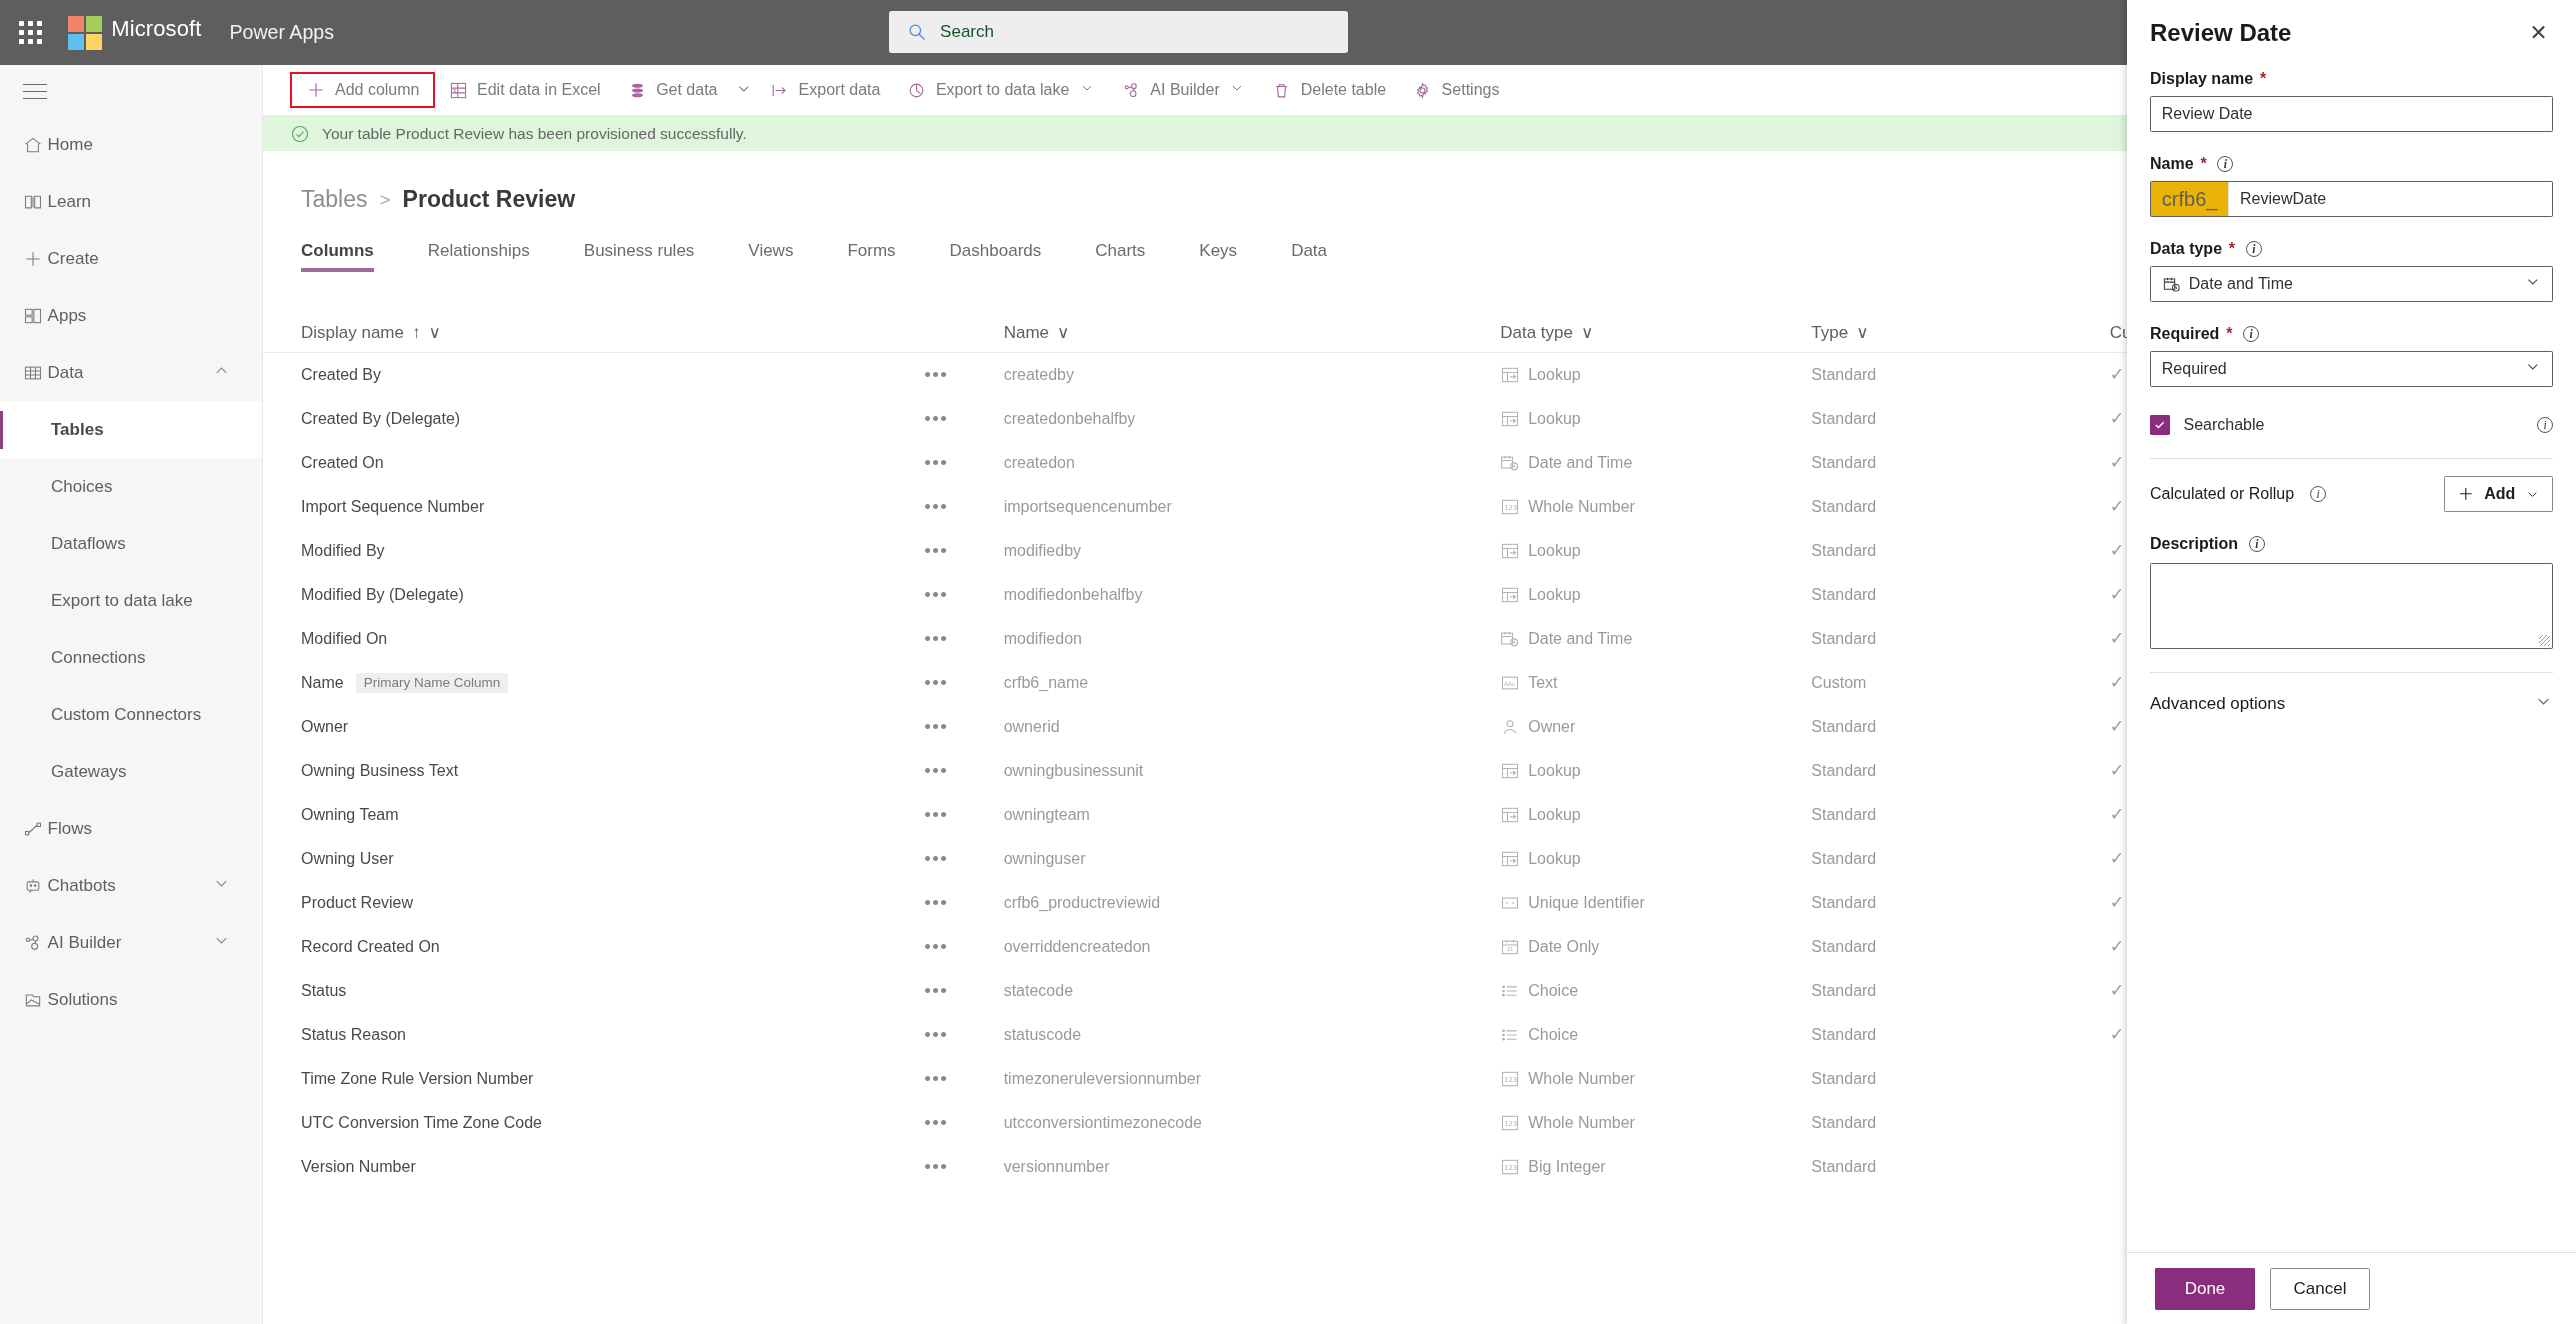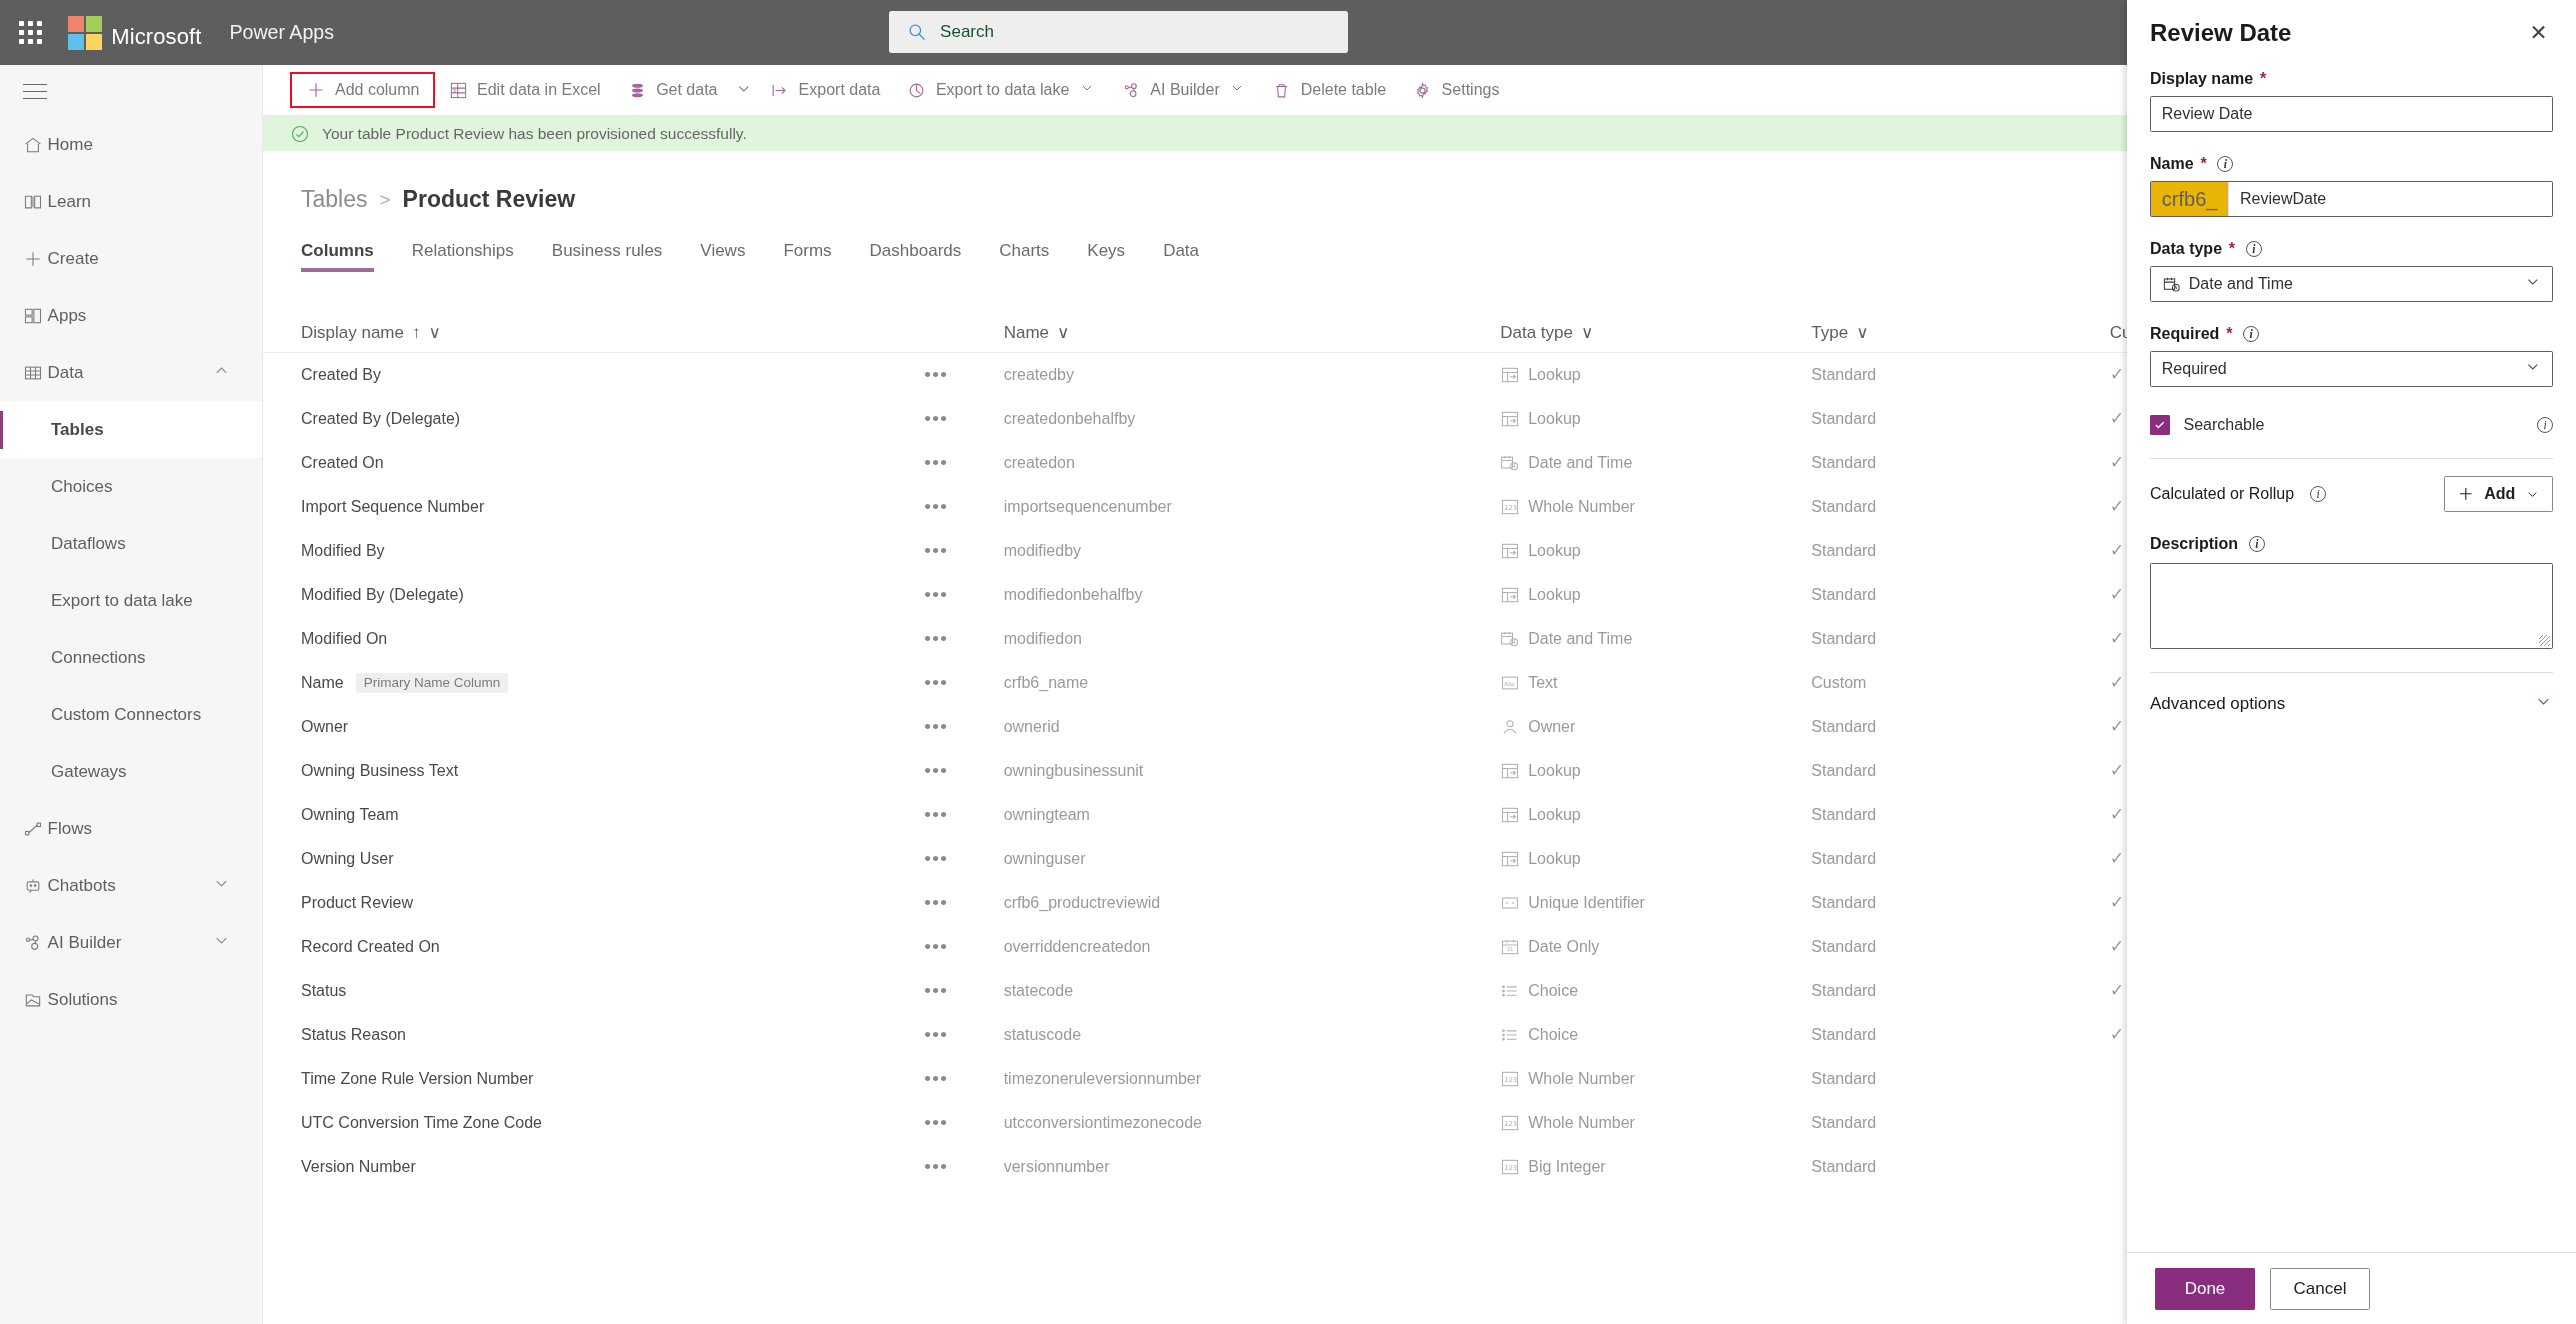--- a/index.html
+++ b/index.html
@@ -15,21 +15,21 @@
   .topbar {
     position: absolute; top: 0; left: 0; width: 2576px; height: 65px;
     background: #5e5e5e; display: flex; align-items: center;
   }
   .waffle {
     width: 61px; height: 65px; display: flex; align-items: center; justify-content: center;
     cursor: pointer;
   }
   .waffle-grid { display: grid; grid-template-columns: repeat(3, 4.7px); grid-gap: 4px; }
   .waffle-grid i { width: 4.7px; height: 4.7px; background: #fff; border-radius: 0.7px; display: block; }
-  .ms-logo { display: flex; align-items: flex-end; margin-left: 6.8px; }
+  .ms-logo { display: flex; align-items: flex-start; margin-left: 6.8px; }
   .ms-squares { display: grid; grid-template-columns: 16px 16px; grid-template-rows: 16px 16px; grid-gap: 2px; }
   .ms-squares i { display: block; width: 16px; height: 16px; }
   .ms-squares i:nth-child(1) { background: #f1846a; }
   .ms-squares i:nth-child(2) { background: #a4cd59; }
   .ms-squares i:nth-child(3) { background: #5ec0eb; }
   .ms-squares i:nth-child(4) { background: #fcd462; }
   .ms-word { color: #fff; font-size: 22px; margin-left: 9.5px; letter-spacing: 0.1px; }
   .app-name { color: #f2f2f2; font-size: 19.6px; margin-left: 28px; }
   .searchwrap { position: absolute; left: 889px; top: 10.8px; width: 459px; height: 42px; }
   .searchbox {
@@ -88,21 +88,21 @@
     padding-left: 27px; gap: 12px;
   }
   .banner-txt { color: #666; font-size: 15.5px; }
 
   .crumbwrap { padding: 35px 0 0 38px; }
   .crumbs { display: flex; align-items: center; gap: 12px; font-size: 23px; }
   .crumb-link { color: #8d8d8d; cursor: pointer; }
   .crumb-sep { color: #a8a8a8; font-size: 19px; }
   .crumb-cur { color: #3a3a3a; font-weight: bold; }
 
-  .tabs { display: flex; align-items: flex-end; gap: 0; padding: 28px 0 0 38px; }
+  .tabs { display: flex; align-items: flex-end; gap: 16px; padding: 28px 0 0 38px; }
   .tab {
     font-size: 17px; color: #6b6b6b; padding: 0 19px 10.8px 19px; cursor: pointer; position: relative;
   }
   .tab:first-child { padding-left: 0; }
   .tab.active { color: #444; font-weight: bold; }
   .tab.active::after {
     content: ""; position: absolute; left: 0; right: 19px; bottom: 0; height: 3.4px; background: #9f6c9a;
   }
 
   

